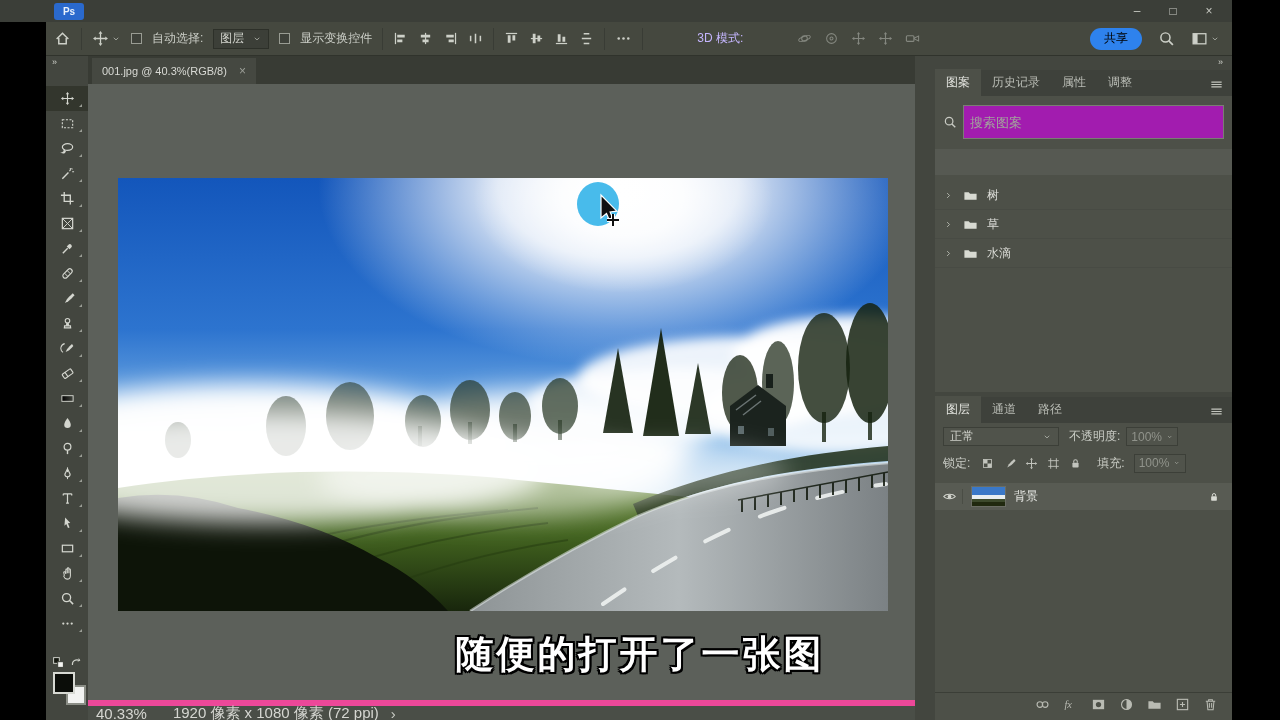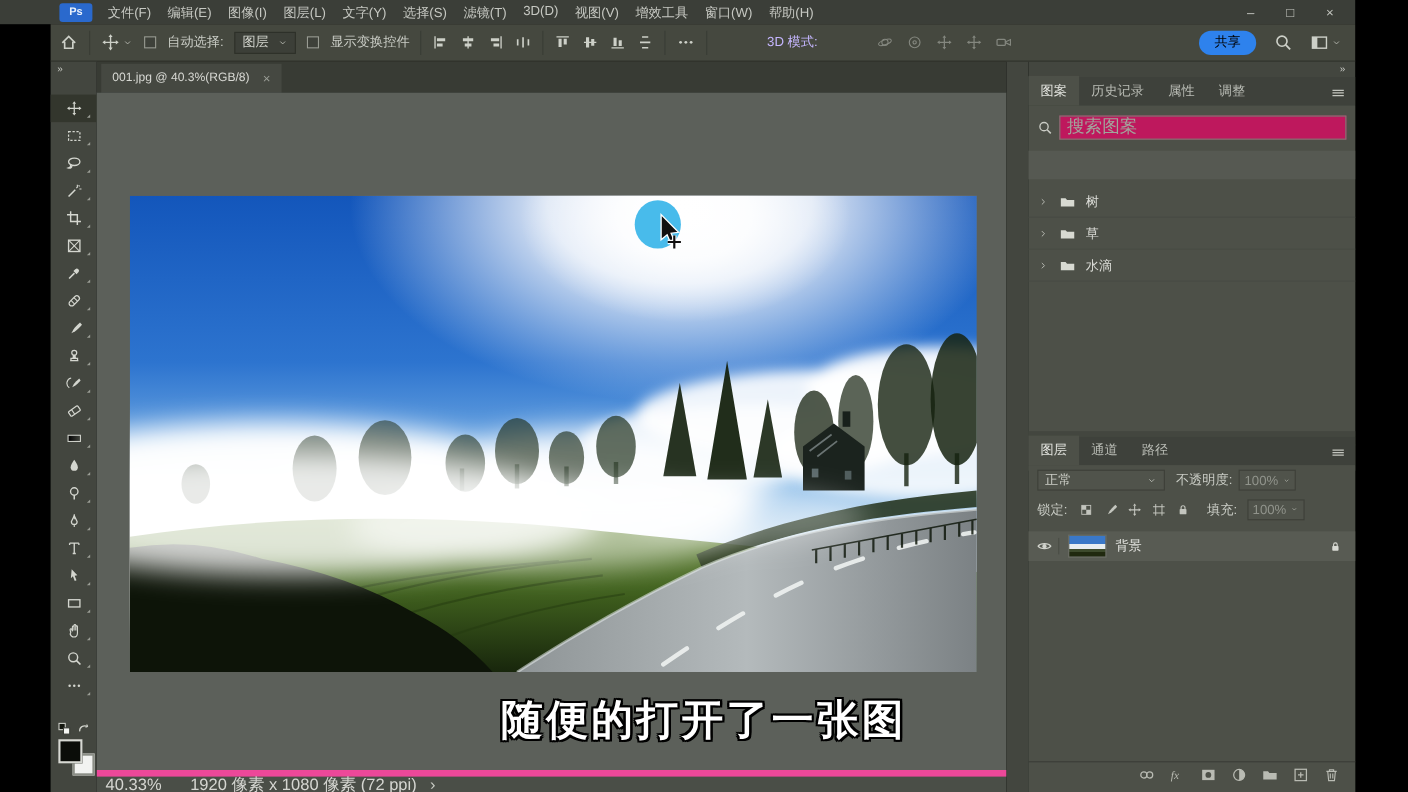--- a/index.html
+++ b/index.html
@@ -62,22 +62,22 @@
   .gutter{position:absolute;left:915px;top:56px;width:20px;height:664px;background:#43463f;}
   .panels{position:absolute;left:935px;top:56px;width:297px;height:664px;background:#43463f;}
   .p-collapse{position:absolute;right:8px;top:1px;font-size:9px;color:#cfd1cb;letter-spacing:1px;}
   .ptabs{position:absolute;left:0;top:14px;width:297px;height:26px;background:#3e413b;display:flex;align-items:flex-end;}
   .ptab{padding:5px 11px;font-size:12px;color:#b9bcb5;}
   .ptab.active{background:#4d5048;color:#e2e3de;}
   .pmenu{margin-left:auto;width:15px;height:15px;color:#c3c5be;margin-right:8px;margin-bottom:4px;}
   .patterns-body{position:absolute;left:0;top:40px;width:297px;height:332px;background:#4d5048;}
   .searchrow{display:flex;align-items:center;gap:6px;padding:9px 8px 6px 8px;}
   .searchrow .sic{width:14px;height:14px;color:#c9cbc4;flex:0 0 auto;}
-  .searchinput{flex:1;height:22px;background:#be185d;border:1px solid #7a7d74;color:#dcdcd8;
-               font-size:16px;padding:0 6px;font-family:inherit;}
+  .searchinput{flex:1;height:34px;background:#a21caf;border:1px solid #7a7d74;color:#dcdcd8;
+               font-size:13px;padding:0 6px;font-family:inherit;}
   .searchinput::placeholder{color:#a2a59c;}
   .pstrip{height:26px;background:#565952;margin-top:4px;}
   .folders{margin-top:6px;}
   .frow{display:flex;align-items:center;height:29px;padding:0 8px;gap:8px;border-bottom:1px solid #484b44;}
   .frow .chev{width:11px;height:11px;color:#b8bab2;flex:0 0 auto;}
   .frow .fold{width:17px;height:15px;color:#d8dad2;flex:0 0 auto;}
   .frow .flabel{color:#dcddd8;font-size:12px;}
   .pfooter{position:absolute;left:0;bottom:0;width:297px;height:24px;border-top:1px solid #3b3e37;
            display:flex;align-items:center;justify-content:flex-end;gap:14px;padding-right:26px;}
   .pfooter .fic{width:15px;height:15px;color:#b9bbb3;}
@@ -345,35 +345,20 @@
         <path d="M3 11C2.5 6 7 3.5 12 5.5" fill="none" stroke="currentColor" stroke-width="1.4"></path>
         <path d="M12 5.5 9.5 6.3M12 5.5 10.8 3.2" fill="none" stroke="currentColor" stroke-width="1.2"></path>
       </symbol>
   </defs>
 </svg>
 
 <div class="stage">
 
   <div class="titlebar">
     <div class="pslogo">Ps</div>
-    <div class="menus">
-
-    <span class="menu-item">文件(F)</span>
-        <span class="menu-item">编辑(E)</span>
-        <span class="menu-item">图像(I)</span>
-        <span class="menu-item">图层(L)</span>
-        <span class="menu-item">文字(Y)</span>
-        <span class="menu-item">选择(S)</span>
-        <span class="menu-item">滤镜(T)</span>
-        <span class="menu-item">3D(D)</span>
-        <span class="menu-item">视图(V)</span>
-        <span class="menu-item">增效工具</span>
-        <span class="menu-item">窗口(W)</span>
-        <span class="menu-item">帮助(H)</span>
-      </div>
     <div class="wincontrols">
       <span>–</span>
       <span>□</span>
       <span>×</span>
     </div>
   </div>
 
   <div class="optionsbar">
     <span class="obtn">
         <svg class="oicon ic">

